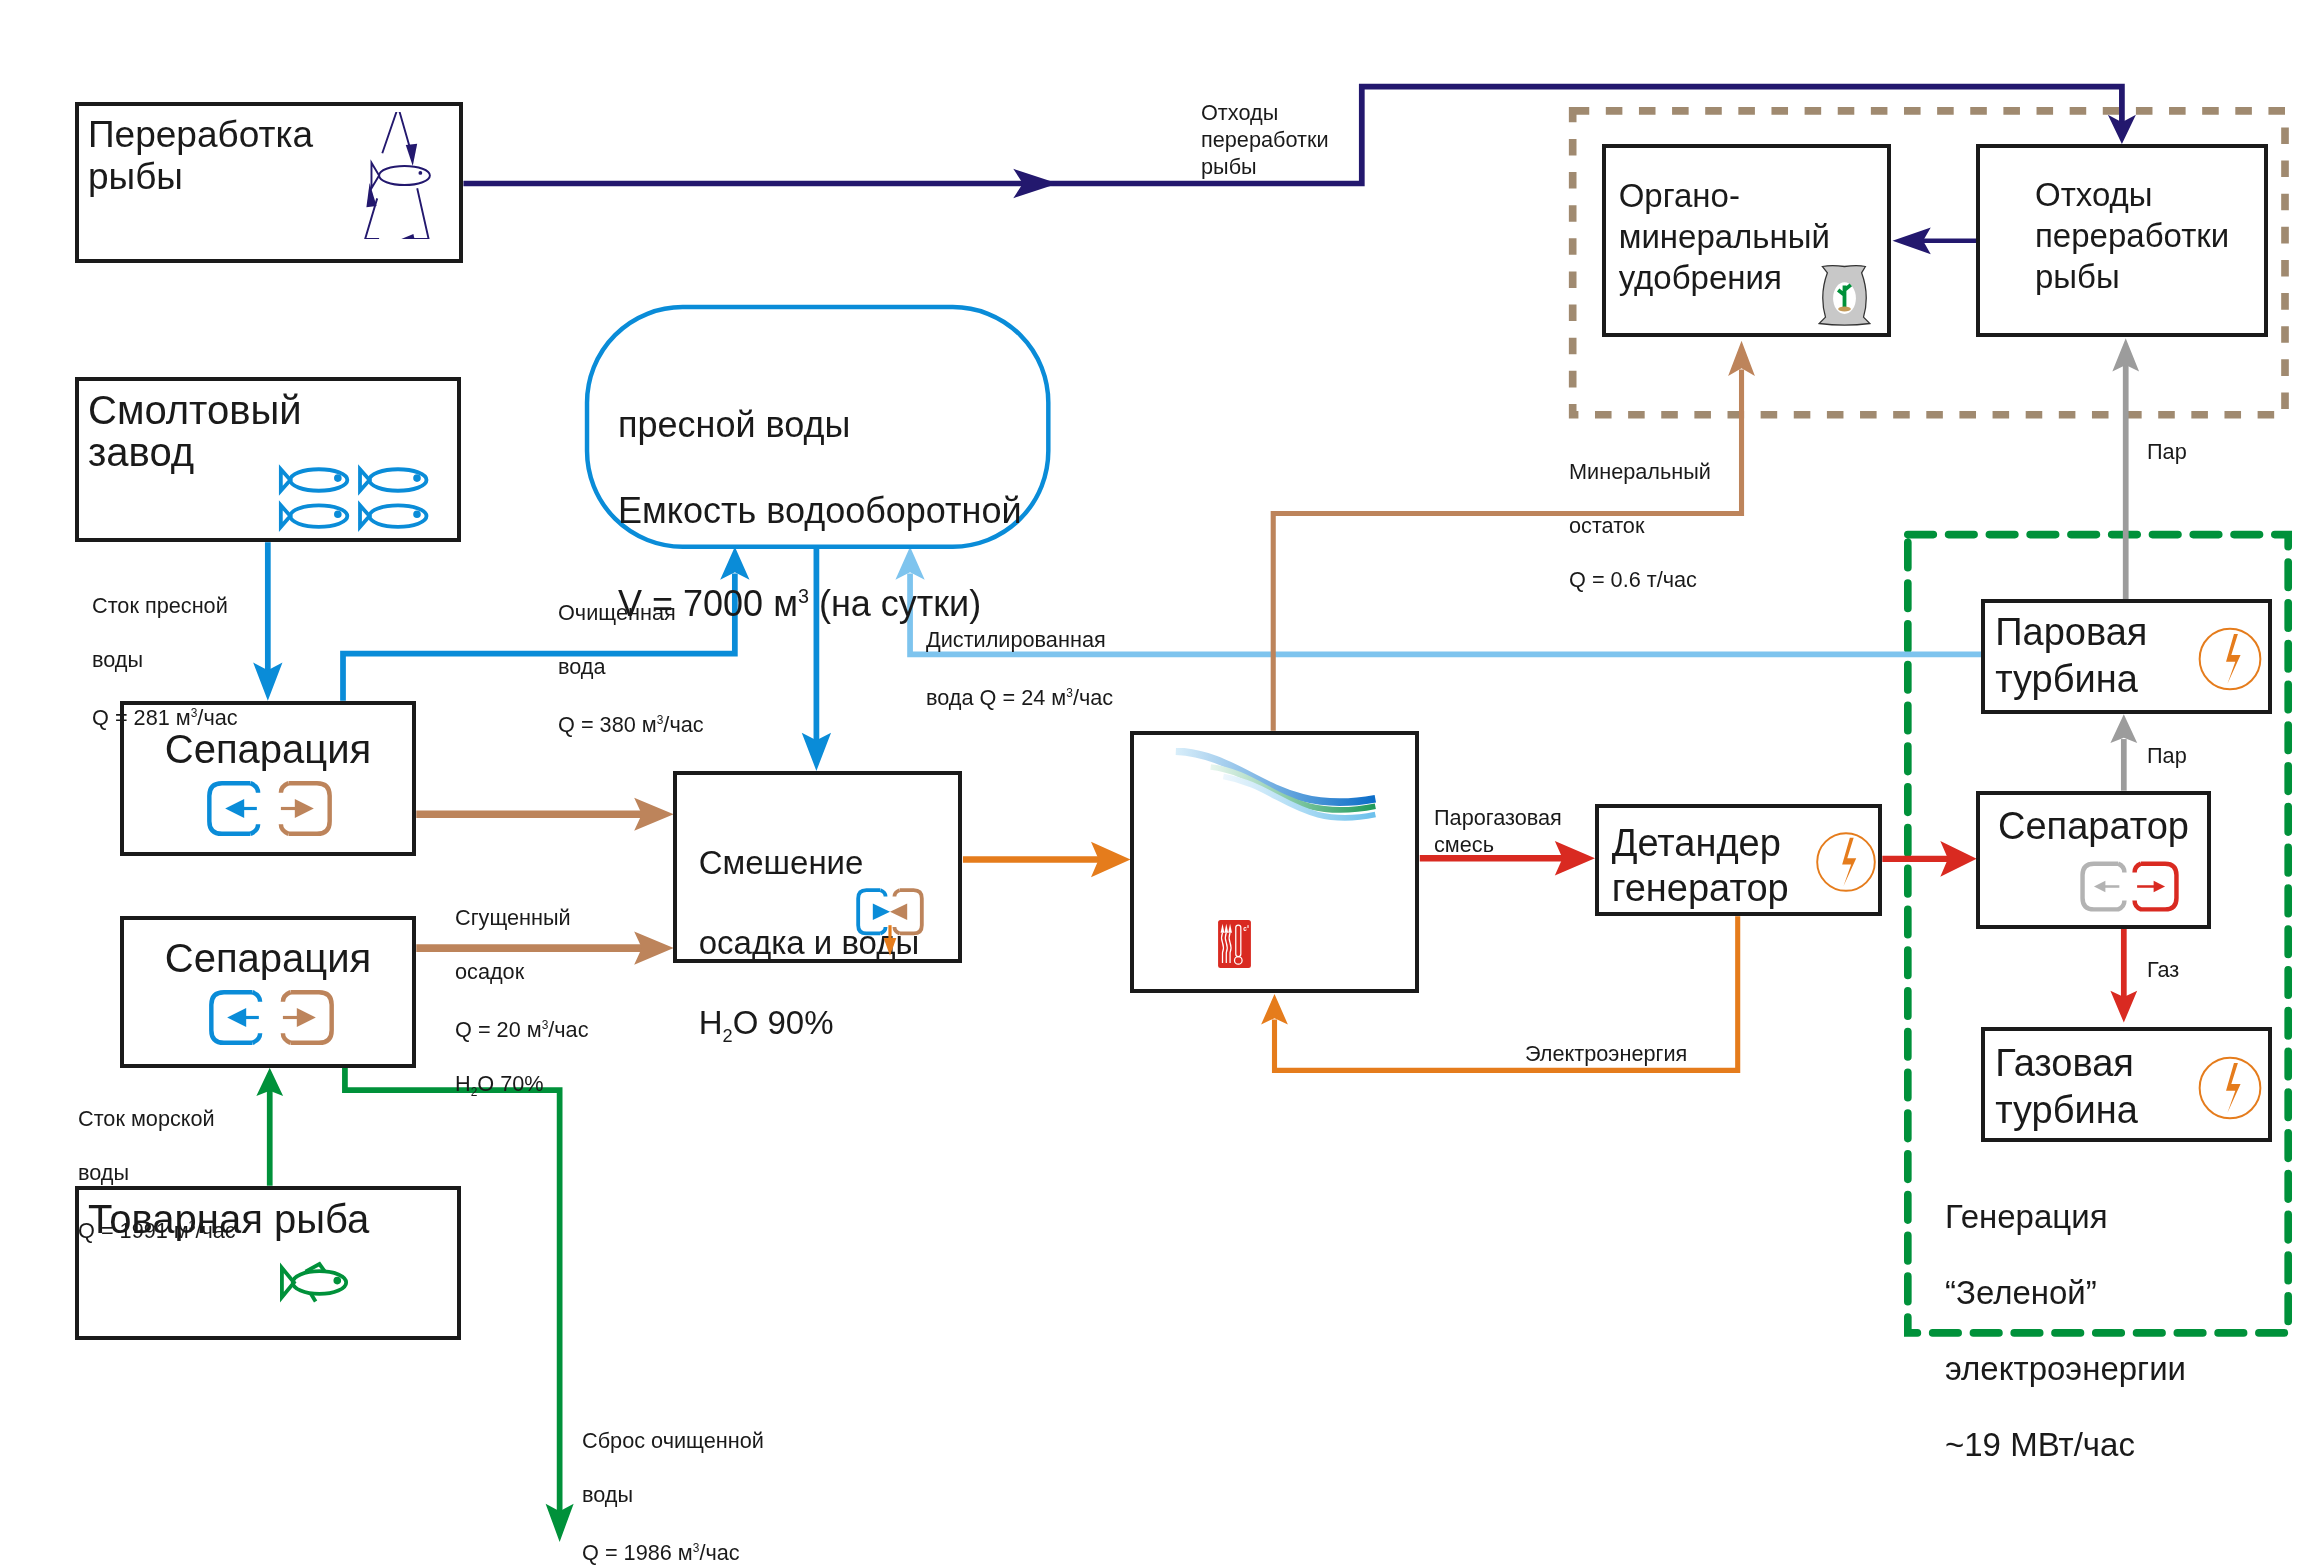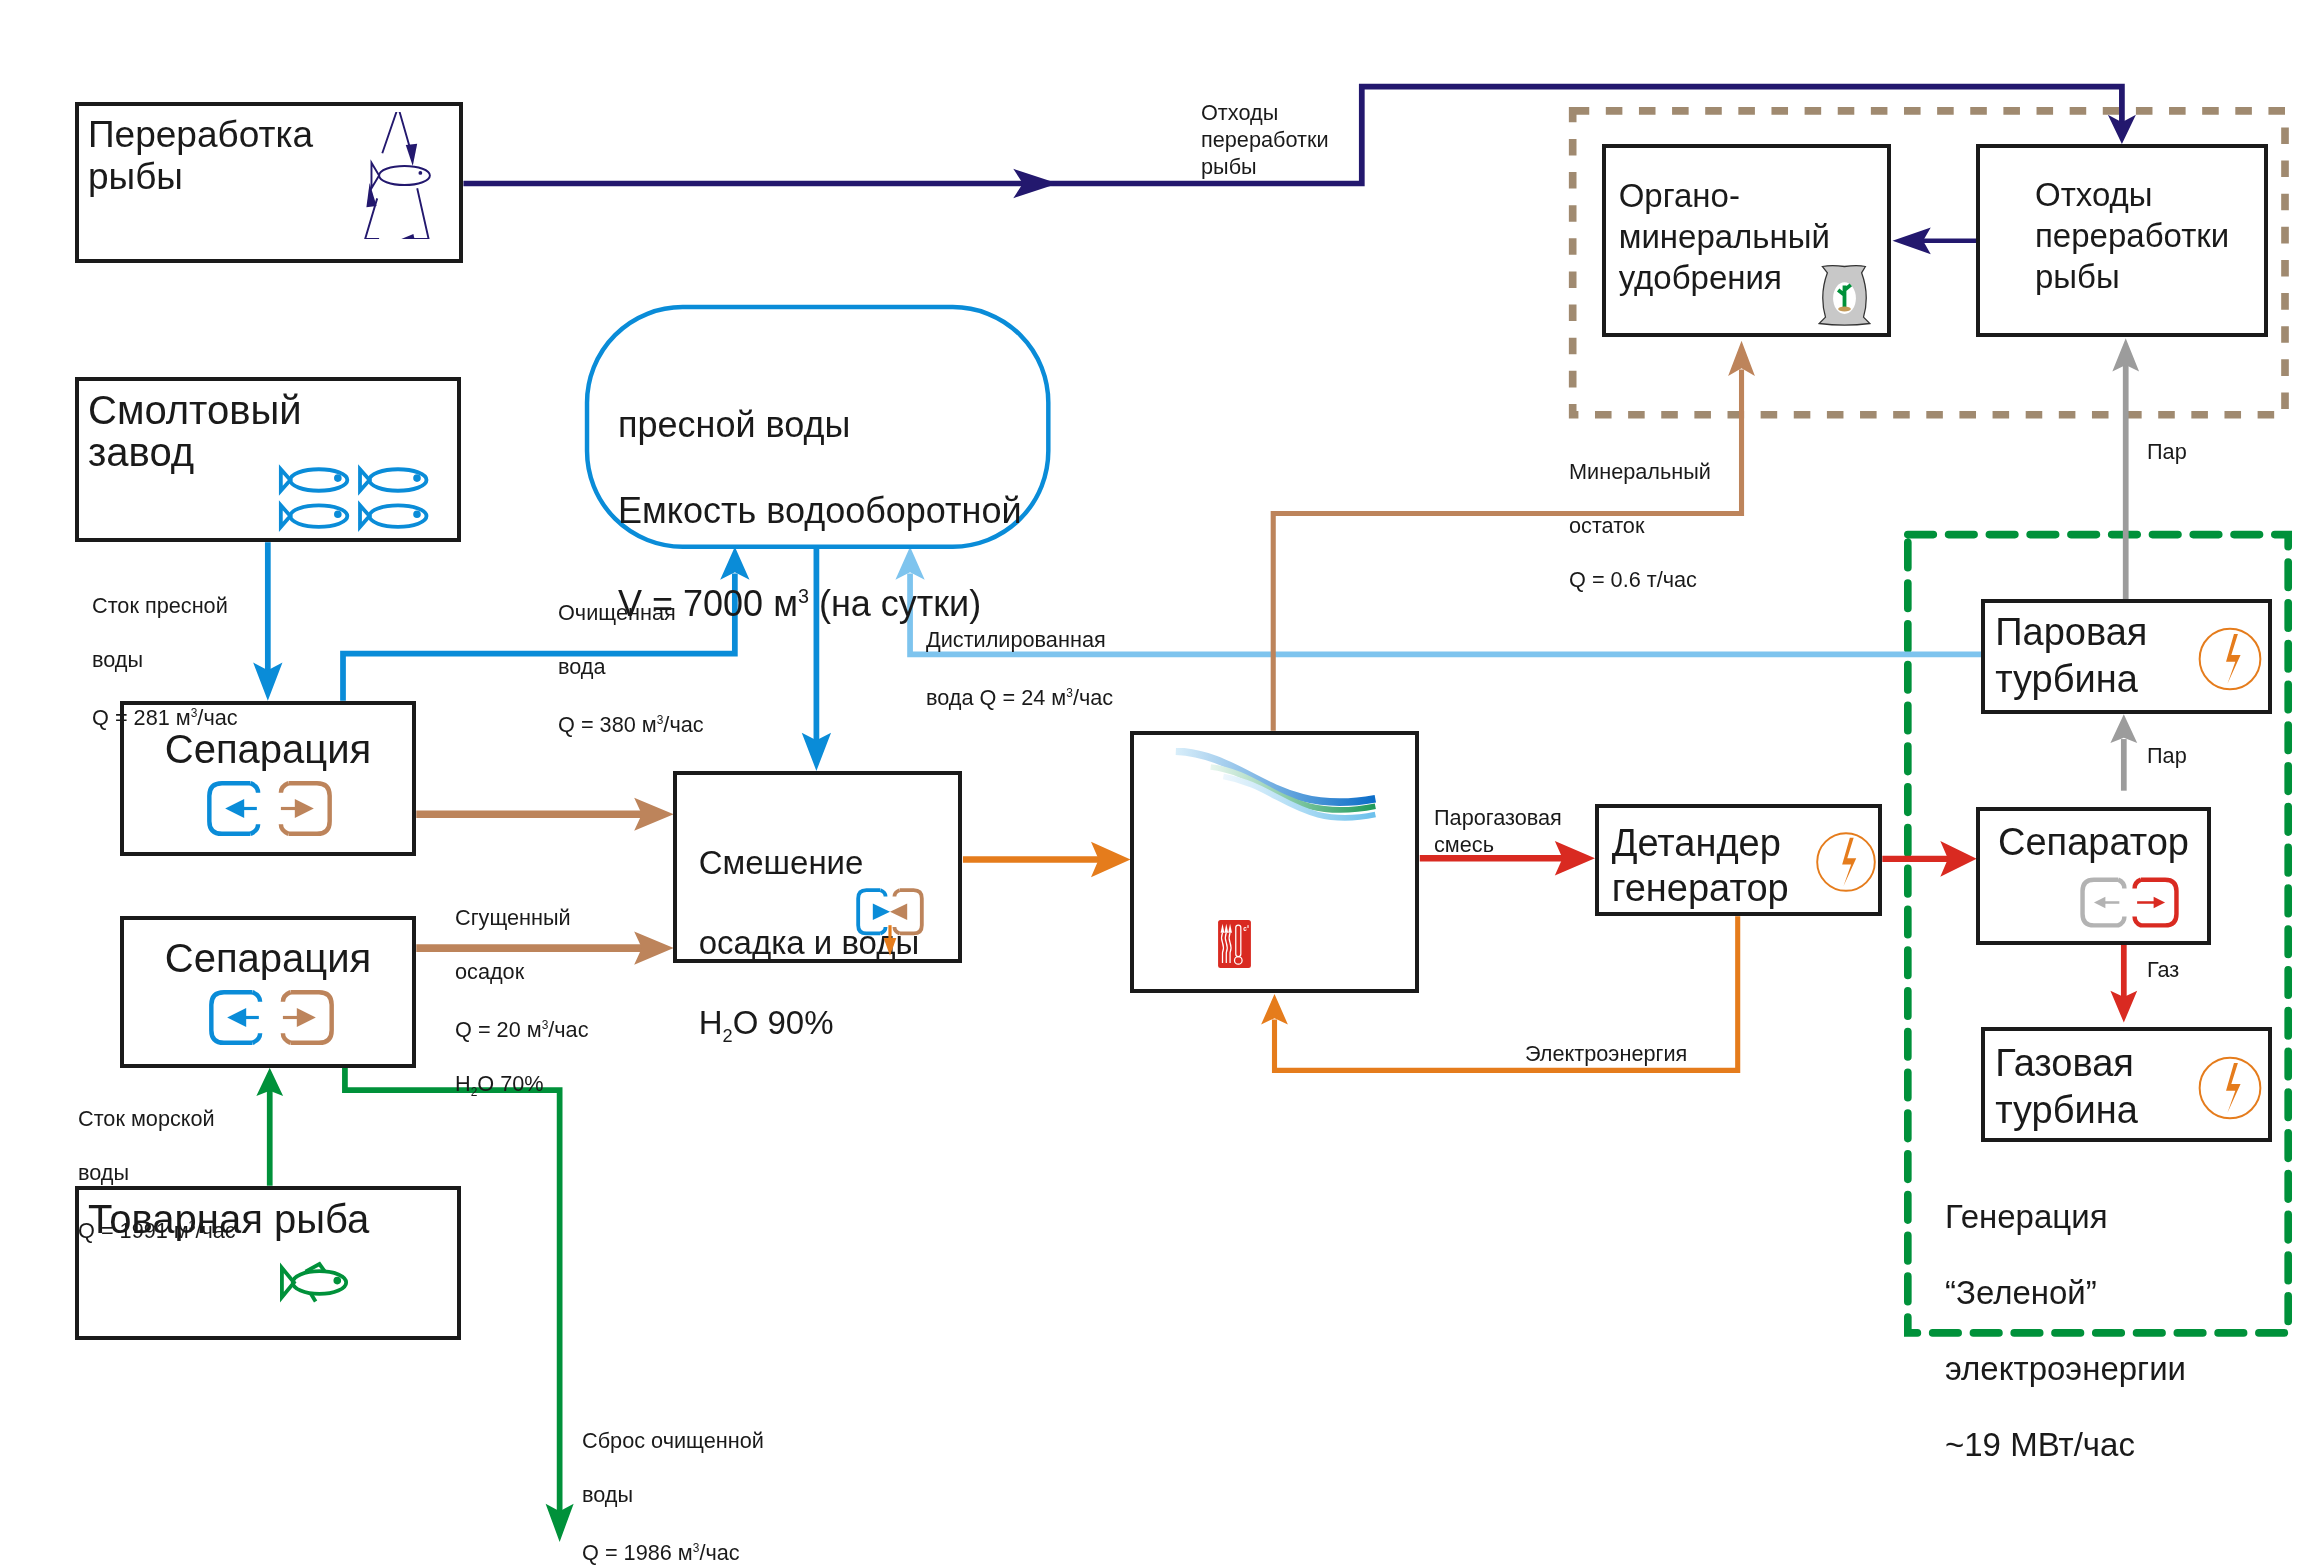--- a/index.html
+++ b/index.html
@@ -287,21 +287,21 @@
 
 <div class="box" style="left:1981px;top:599px;width:291px;height:115px;">
   <div class="box-title" style="left:10.2px;top:6.4px;font-size:38px;line-height:47px;">Паровая
 турбина</div>
   <svg class="icon" style="left:212px;top:23px;" width="66" height="66" viewBox="0 0 100 100">
     <circle cx="50" cy="50" r="46" fill="none" stroke="#e57c1c" stroke-width="3"></circle>
     <polygon points="56,12 44,54 58,54 46,88 66,44 52,44 62,12" fill="#e57c1c"></polygon>
   </svg>
 </div>
 
-<div class="box" style="left:1976px;top:791px;width:235px;height:138px;margin-top:16px;">
+<div class="box" style="left:1976px;top:791px;width:235px;height:138px;">
   <div class="box-title" style="left:0;width:100%;text-align:center;top:10.2px;font-size:38px;">Сепаратор</div>
   <svg class="icon" style="left:100px;top:66px;" width="99" height="51" viewBox="0 0 156 80">
     <path d="M60,4 L22,4 Q4,4 4,22 L4,58 Q4,76 22,76 L60,76 Q70,72 70,62 M60,4 Q70,8 70,18" fill="none" stroke="#b3b3b3" stroke-width="7"></path>
     <line x1="30" y1="40" x2="62" y2="40" stroke="#b3b3b3" stroke-width="4"></line>
       <polygon points="22,40 40,31 40,49" fill="#b3b3b3"></polygon>
     <path d="M96,4 L134,4 Q152,4 152,22 L152,58 Q152,76 134,76 L96,76 Q86,72 86,62 M96,4 Q86,8 86,18" fill="none" stroke="#d92a21" stroke-width="7"></path>
     <line x1="90" y1="40" x2="120" y2="40" stroke="#d92a21" stroke-width="4"></line>
       <polygon points="134,40 116,31 116,49" fill="#d92a21"></polygon>
   </svg>
 </div>

